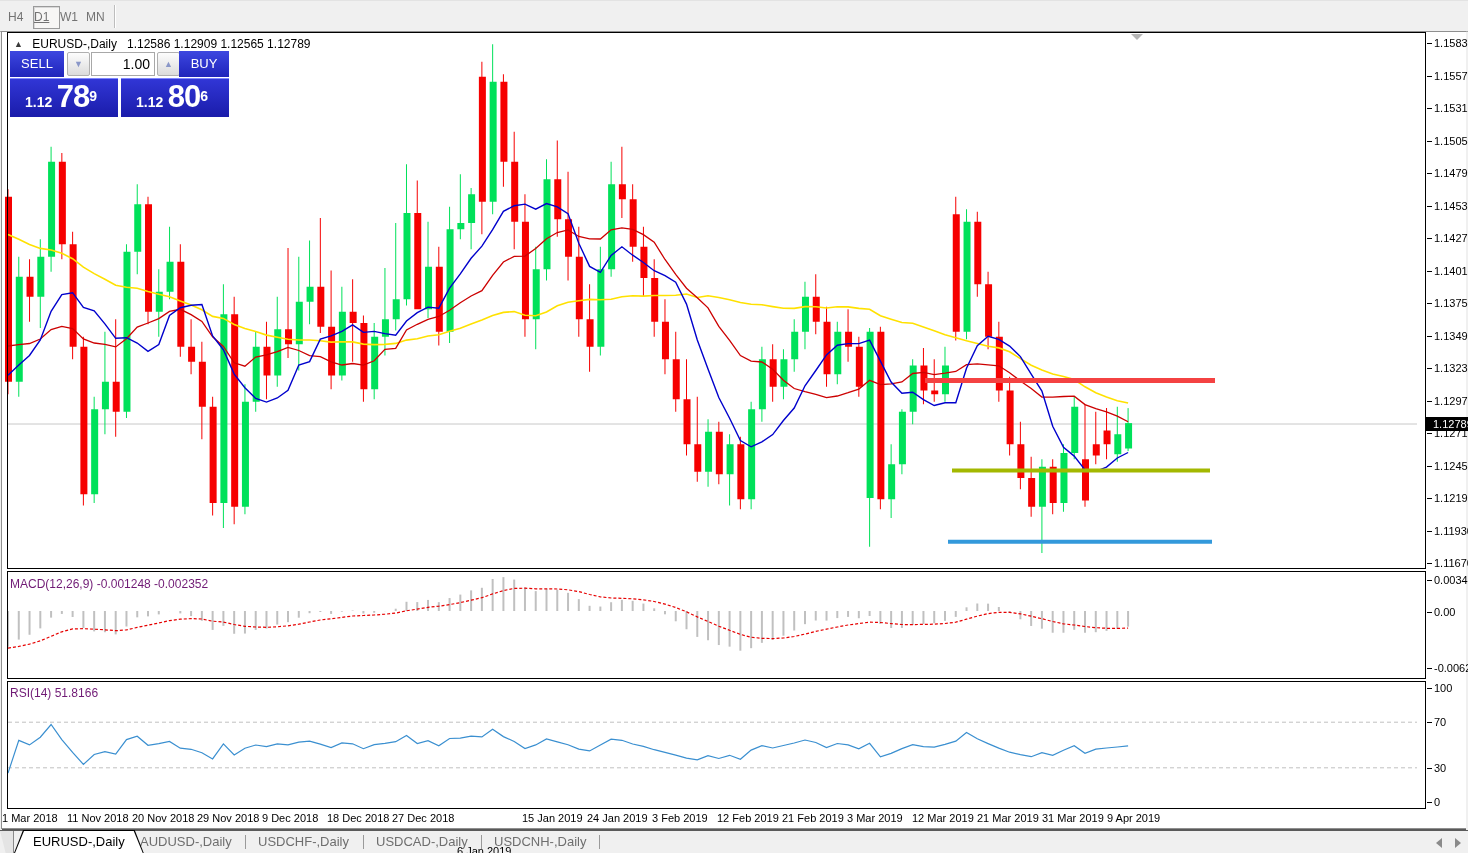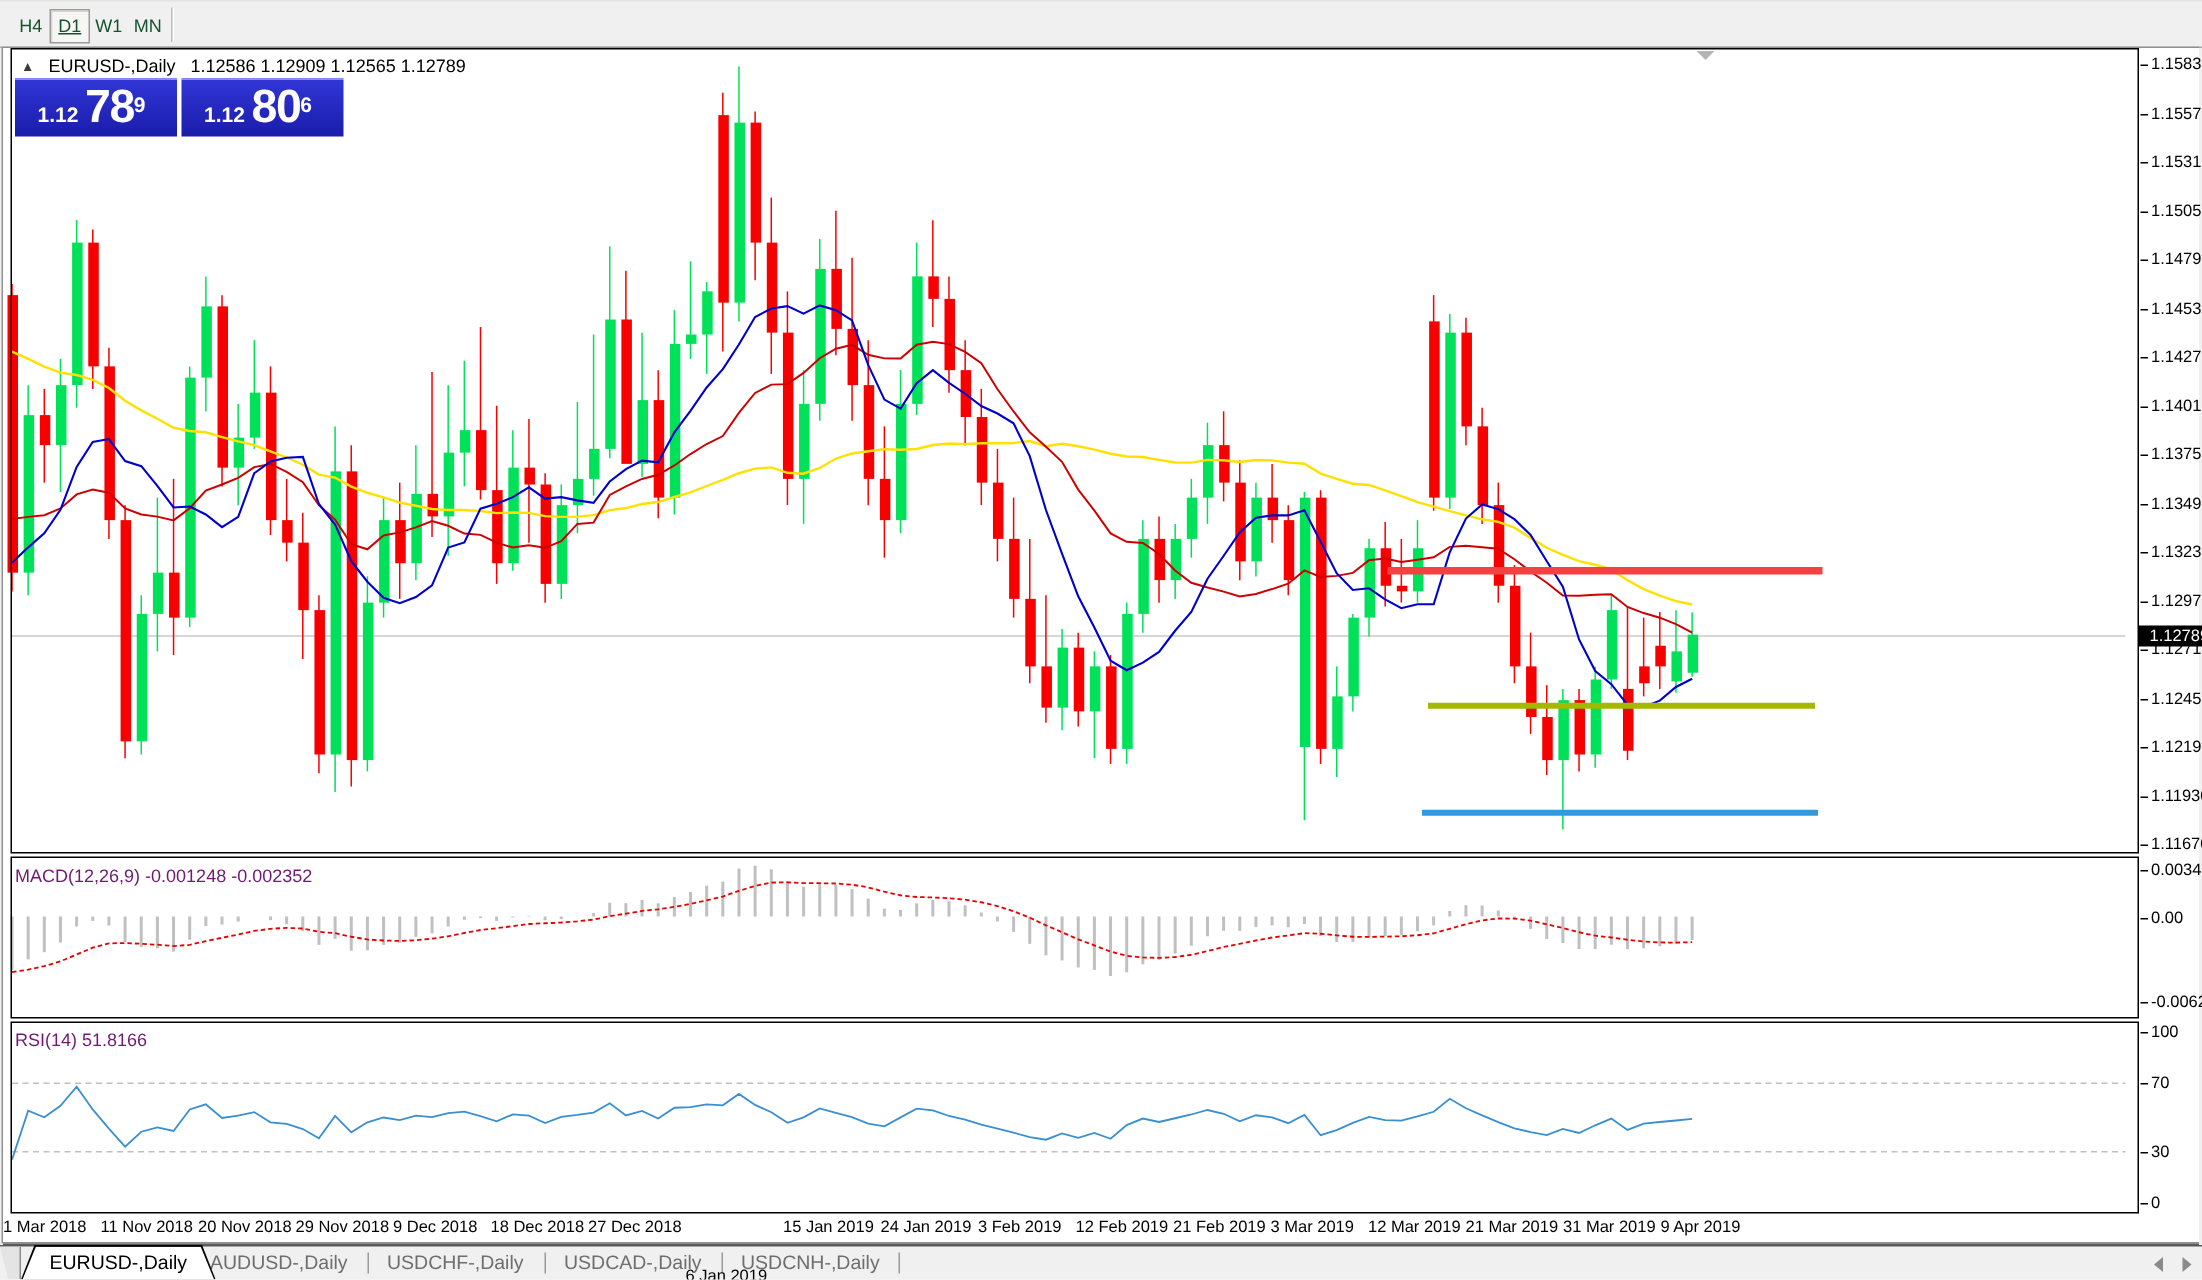--- a/index.html
+++ b/index.html
@@ -3,21 +3,21 @@
 <meta charset="utf-8">
 <style>
   html,body{margin:0;padding:0;}
   body{
     width:1468px;height:853px;overflow:hidden;position:relative;
     background:#f0f0f0;font-family:"Liberation Sans",sans-serif;
     -webkit-font-smoothing:antialiased;
   }
   
   .toolbar{position:absolute;left:0;top:0;width:1468px;height:30px;background:#f0f0f0;border-top:1px solid #e3e3e3;border-bottom:1px solid #a8a8a8;}
-  .tf-btn{position:absolute;top:5px;height:21px;width:25px;line-height:21px;text-align:center;font-size:12px;color:#14532d;cursor:pointer;border:1px solid transparent;}
+  .tf-btn{position:absolute;top:5px;height:21px;width:25px;line-height:21px;font-size:12px;color:#737373;cursor:pointer;border:1px solid transparent;}
   .tf-btn.active{background:#f7f6f5;border:1px solid #9a9a9a;box-shadow:inset 1px 1px 0 #d8d8d8;}
   .tb-sep{position:absolute;left:114px;top:4px;height:23px;width:1px;background:#bdbdbd;border-right:1px solid #fff;}
   
   .win-frame{position:absolute;left:1px;top:31px;width:1465px;height:798px;background:#fff;border:1px solid #8f8f8f;box-sizing:border-box;}
   svg#plot{position:absolute;left:0;top:0;}
   
   .chart-title{position:absolute;left:14px;top:37px;font-size:12px;color:#000;z-index:5;}
   .chart-title .tri{display:inline-block;font-size:9px;color:#3a3a3a;margin-right:6px;transform:translateY(-1px);}
   .chart-title b{font-weight:normal;}
   
@@ -405,20 +405,27 @@
   </svg>
 
 <div class="chart-title">
   <span class="tri">▲</span>
   <b>EURUSD-,Daily</b>
   <span>&nbsp;</span>
   <b>1.12586 1.12909 1.12565 1.12789</b>
 </div>
 
 <div class="trade">
+  <div class="row1">
+    <div class="btn-trade btn-sell">SELL</div>
+    <div class="spin-btn spin-down">▼</div>
+    <input class="vol-input" value="1.00" style="">
+    <div class="spin-btn spin-up">▲</div>
+    <div class="btn-trade btn-buy">BUY</div>
+  </div>
   <div class="row2">
     <div class="big-quote bq-sell">
       <div class="inner">
         <span class="sm">1.12</span>
         <span class="lg">78</span><span class="sup">9</span>
       </div>
     </div>
     <div class="big-quote bq-buy">
       <div class="inner">
         <span class="sm">1.12</span>

